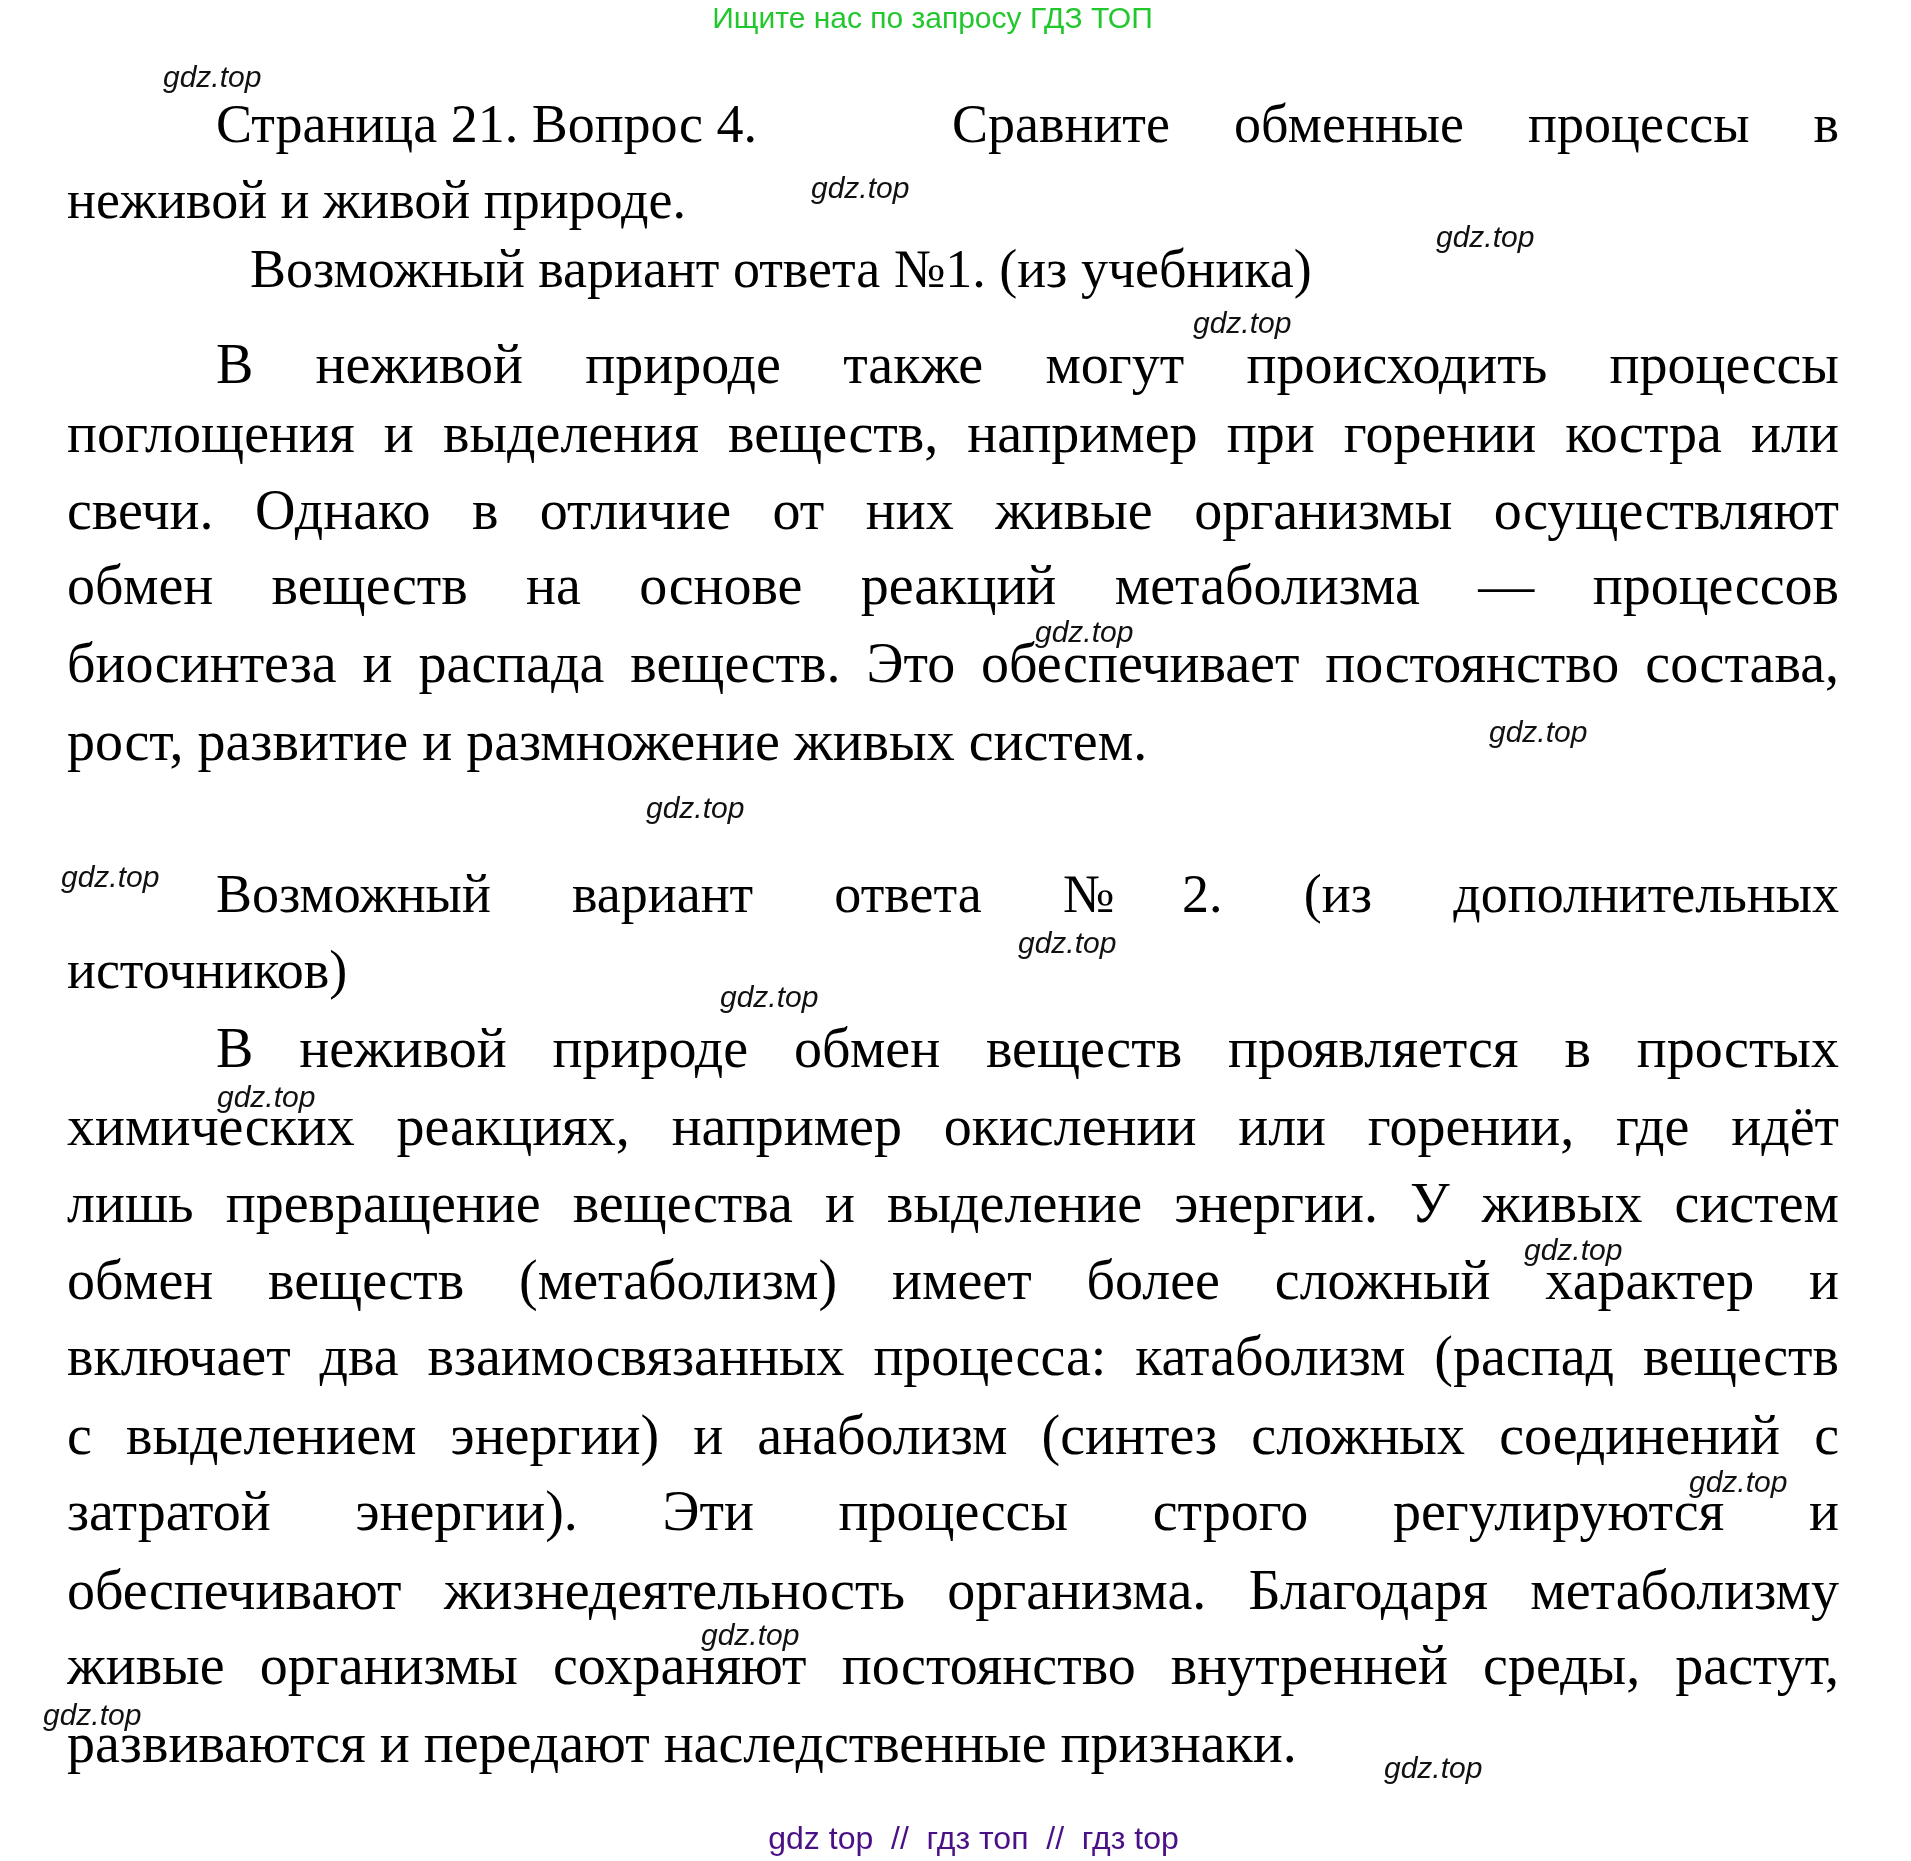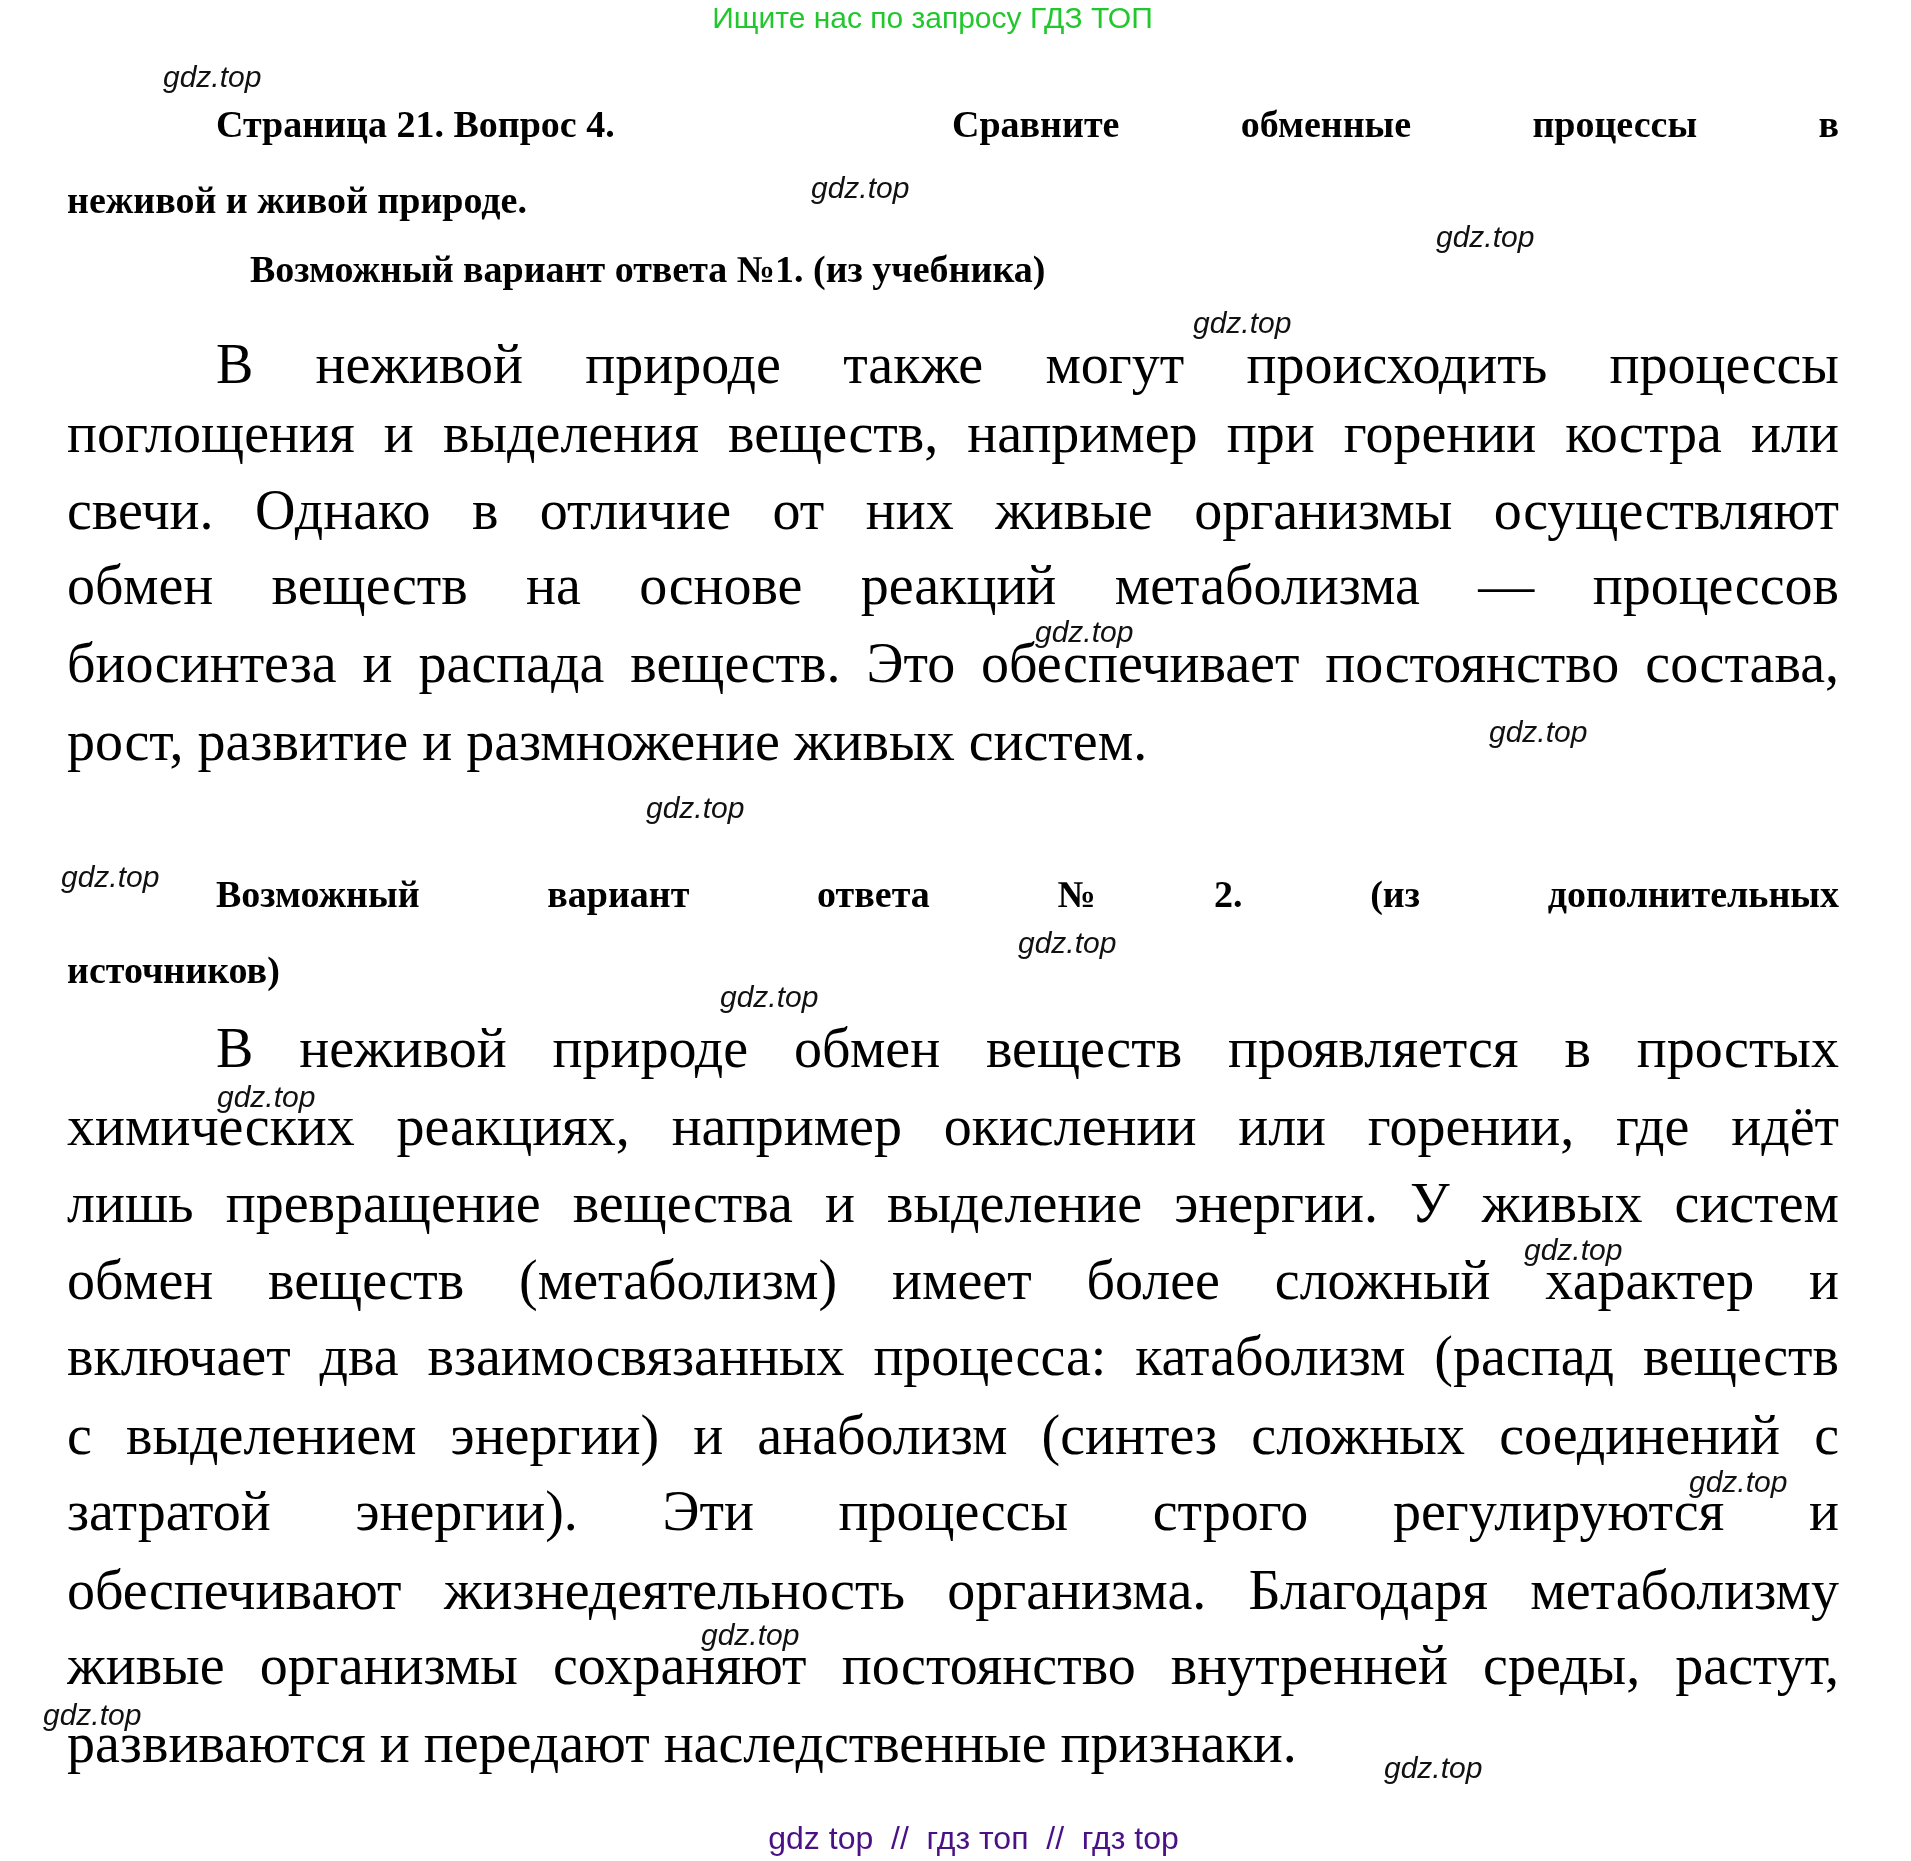--- a/index.html
+++ b/index.html
@@ -58,22 +58,22 @@
     line-height: 77px;
     height: 77px;
   }
   .line.just {
     text-align: justify;
     text-align-last: justify;
     white-space: normal;
     overflow: hidden;
   }
   .line.bold, .bold {
-    font-weight: bold;
-    font-size: 38px;
+    font-weight: normal;
+    font-size: 54px;
     line-height: 76px;
     height: 76px;
   }
 </style>
 </head>
 <body>
 
 <div class="banner" style="color:#22c72e;">Ищите нас по запросу ГДЗ ТОП</div>
 
 <div class="line bold" style="left:216px; top:86px;">Страница 21. Вопрос 4.</div>

